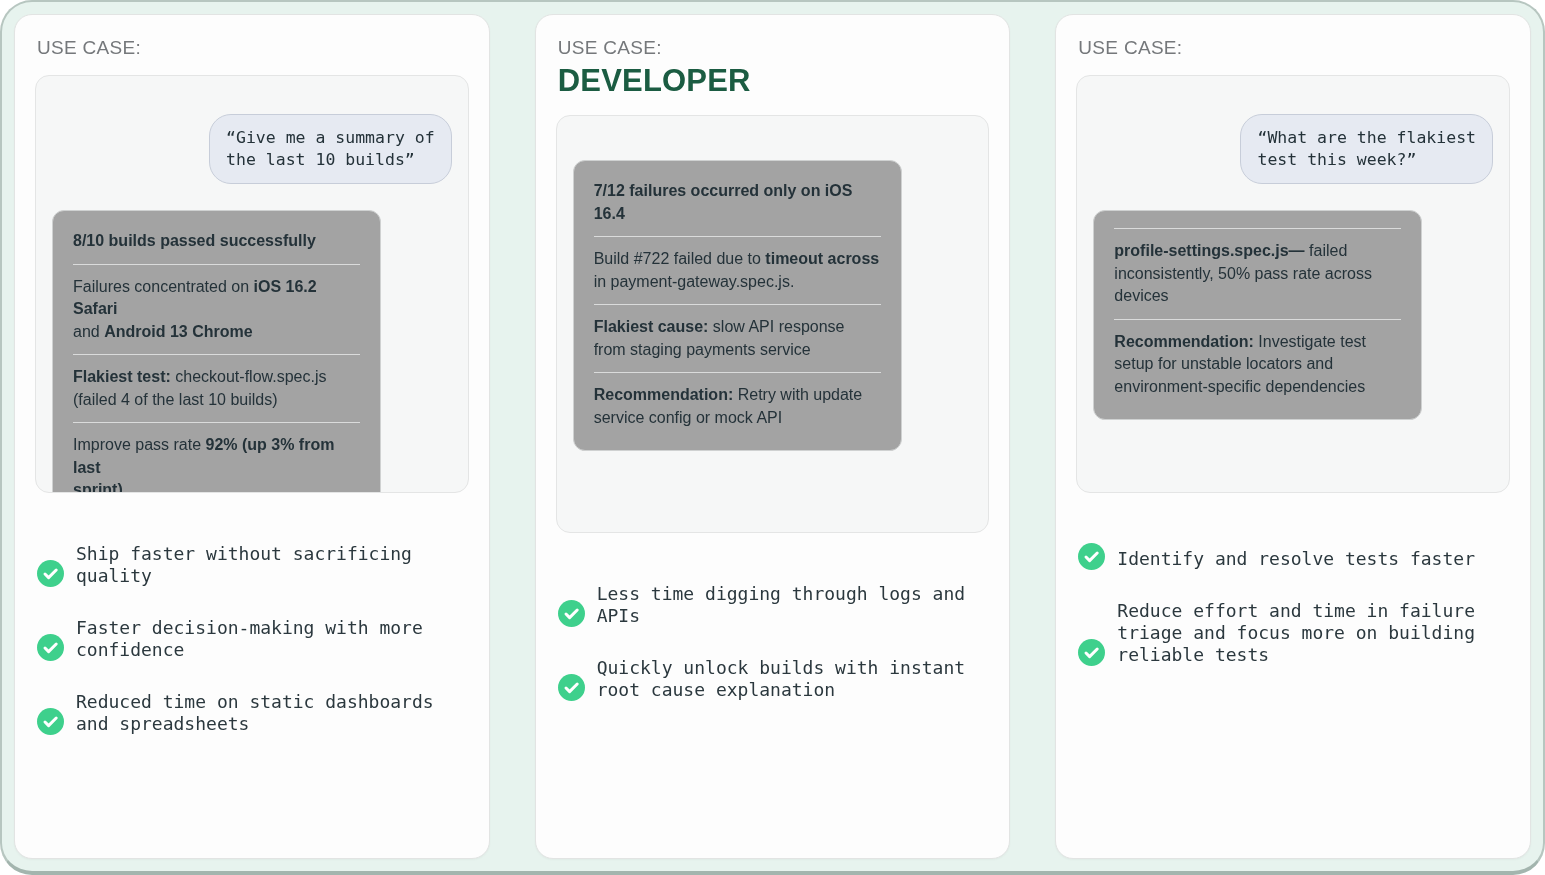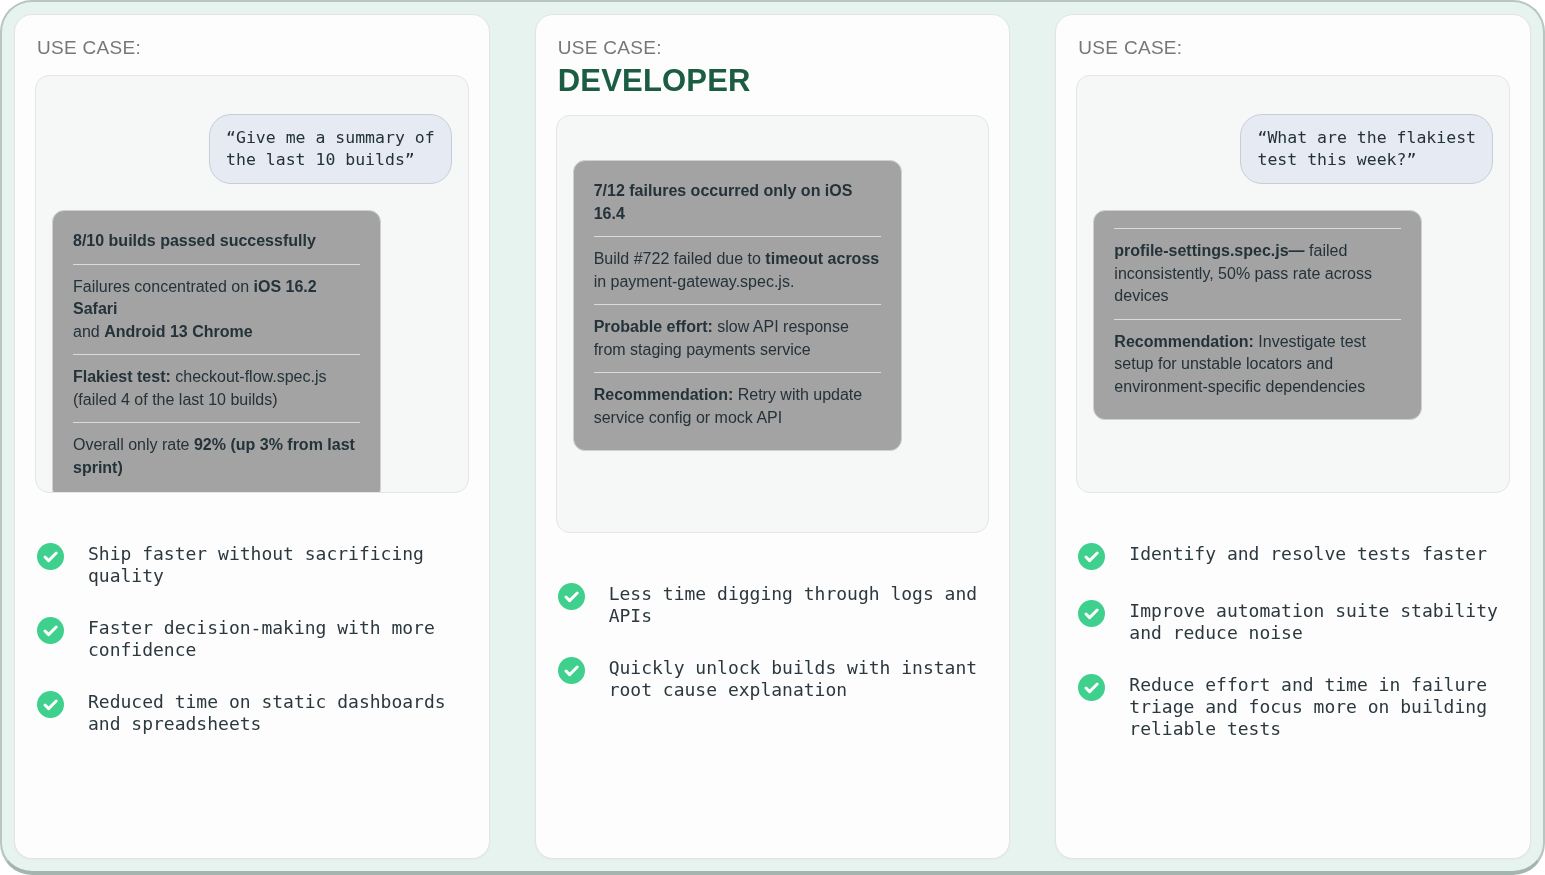--- a/index.html
+++ b/index.html
@@ -47,21 +47,21 @@
     color:var(--text-dark,#243239);white-space:pre-line;
   }
   .answer .row:first-child{padding-top:2px;}
   .answer .row:last-child{padding-bottom:4px;}
   .b{font-weight:700;}
   .divider{height:1px;background:#dadbdb;}
   .benefits{
     list-style:none;margin:50px 0 0;padding:0 2px;
     display:flex;flex-direction:column;gap:30px;
   }
-  .benefit{display:flex;align-items:flex-start;gap:24px;}
+  .benefit{display:flex;align-items:flex-end;gap:12px;}
   .check{width:27px;height:27px;flex:none;display:block;}
   .check svg{display:block;width:100%;height:100%;}
   .benefit-text{
     font-family:"DejaVu Sans Mono",monospace;font-size:18px;line-height:22px;
     color:#2b383e;white-space:pre-line;
   }
 </style>
 </head>
 <body>
 
@@ -73,21 +73,21 @@
 the last 10 builds”</div>
       <div class="answer">
           <p class="row"><span class="b">8/10 builds passed successfully</span></p>
           <div class="divider"></div>
           <p class="row"><span>Failures concentrated on </span><span class="b">iOS 16.2 Safari</span><span>
 and </span><span class="b">Android 13 Chrome</span></p>
           <div class="divider"></div>
           <p class="row"><span class="b">Flakiest test:</span><span> checkout-flow.spec.js
 (failed 4 of the last 10 builds)</span></p>
           <div class="divider"></div>
-          <p class="row"><span>Overall only rate </span><span class="b">92% (up 3% from last
+          <p class="row"><span>Improve pass rate </span><span class="b">92% (up 3% from last
 sprint)</span></p>
         </div>
     </div>
     <ul class="benefits">
         <li class="benefit">
           <span class="check">
             <svg viewBox="0 0 27 27" xmlns="http://www.w3.org/2000/svg">
               <circle cx="13.5" cy="13.5" r="13.5" fill="#3ed08c"></circle>
               <path d="M8 14l3.6 3.6L19.2 10" fill="none" stroke="#ffffff" stroke-width="3" stroke-linecap="round" stroke-linejoin="round"></path>
             </svg>
@@ -121,21 +121,21 @@
   <section class="card">
     <div class="kicker">USE CASE:</div>
     <h2 class="title">DEVELOPER</h2>
     <div class="chat">
       <div class="answer">
           <p class="row"><span class="b">7/12 failures occurred only on iOS 16.4</span></p>
           <div class="divider"></div>
           <p class="row"><span>Build #722 failed due to </span><span class="b">timeout across</span><span>
 in payment-gateway.spec.js.</span></p>
           <div class="divider"></div>
-          <p class="row"><span class="b">Probable effort:</span><span> slow API response
+          <p class="row"><span class="b">Flakiest cause:</span><span> slow API response
 from staging payments service</span></p>
           <div class="divider"></div>
           <p class="row"><span class="b">Recommendation:</span><span> Retry with update
 service config or mock API</span></p>
         </div>
     </div>
     <ul class="benefits">
         <li class="benefit">
           <span class="check">
             <svg viewBox="0 0 27 27" xmlns="http://www.w3.org/2000/svg">
@@ -185,29 +185,19 @@
           </span>
           <span class="benefit-text">Identify and resolve tests faster</span>
         </li>
         <li class="benefit">
           <span class="check">
             <svg viewBox="0 0 27 27" xmlns="http://www.w3.org/2000/svg">
               <circle cx="13.5" cy="13.5" r="13.5" fill="#3ed08c"></circle>
               <path d="M8 14l3.6 3.6L19.2 10" fill="none" stroke="#ffffff" stroke-width="3" stroke-linecap="round" stroke-linejoin="round"></path>
             </svg>
           </span>
-          <span class="benefit-text">Improve automation suite stability
-and reduce noise</span>
-        </li>
-        <li class="benefit">
-          <span class="check">
-            <svg viewBox="0 0 27 27" xmlns="http://www.w3.org/2000/svg">
-              <circle cx="13.5" cy="13.5" r="13.5" fill="#3ed08c"></circle>
-              <path d="M8 14l3.6 3.6L19.2 10" fill="none" stroke="#ffffff" stroke-width="3" stroke-linecap="round" stroke-linejoin="round"></path>
-            </svg>
-          </span>
           <span class="benefit-text">Reduce effort and time in failure
 triage and focus more on building
 reliable tests</span>
         </li>
       </ul>
   </section>
 </div>
 
 </body></html>

